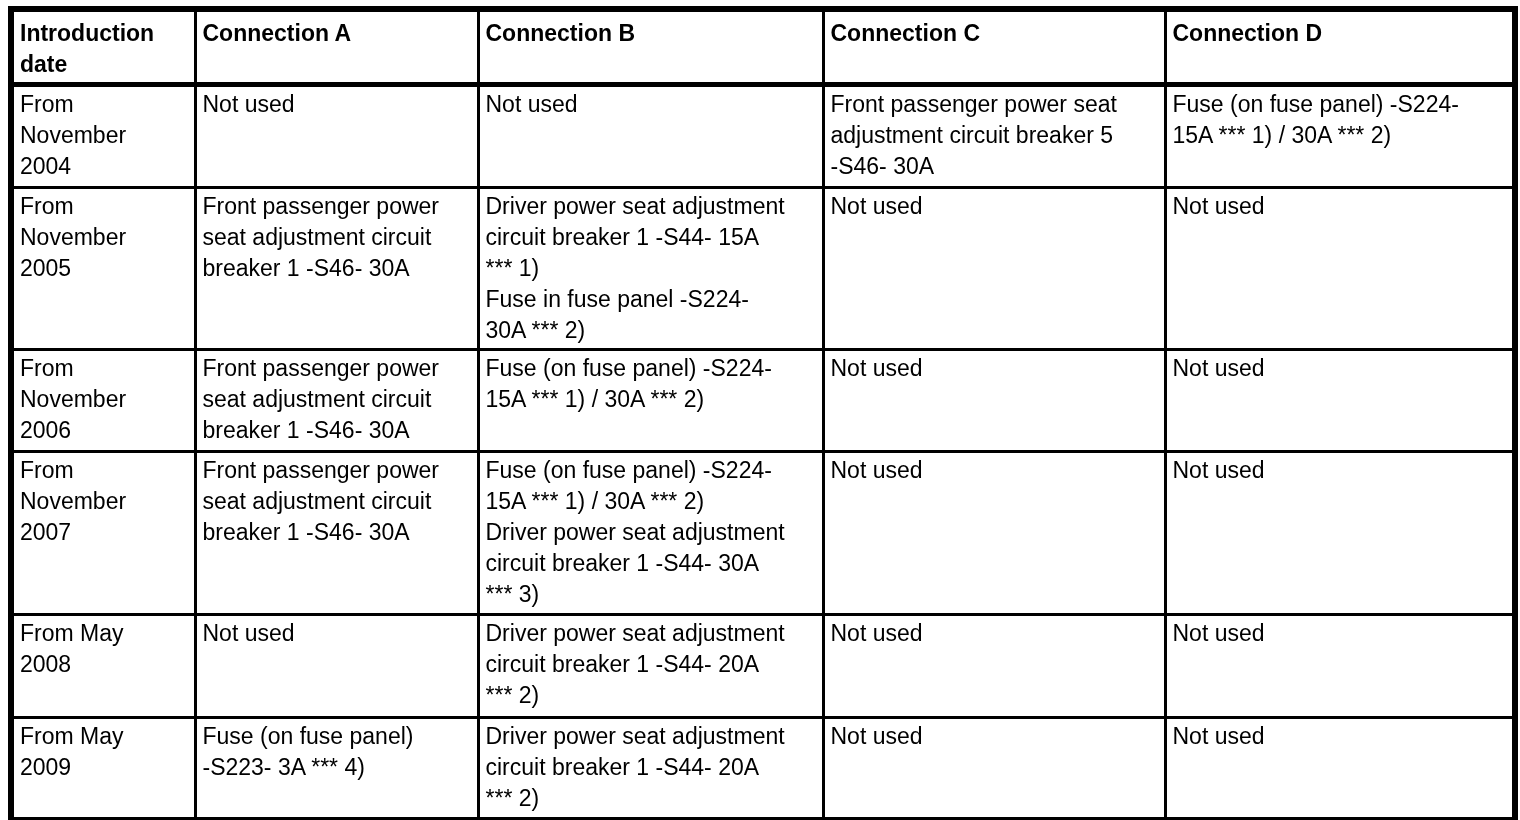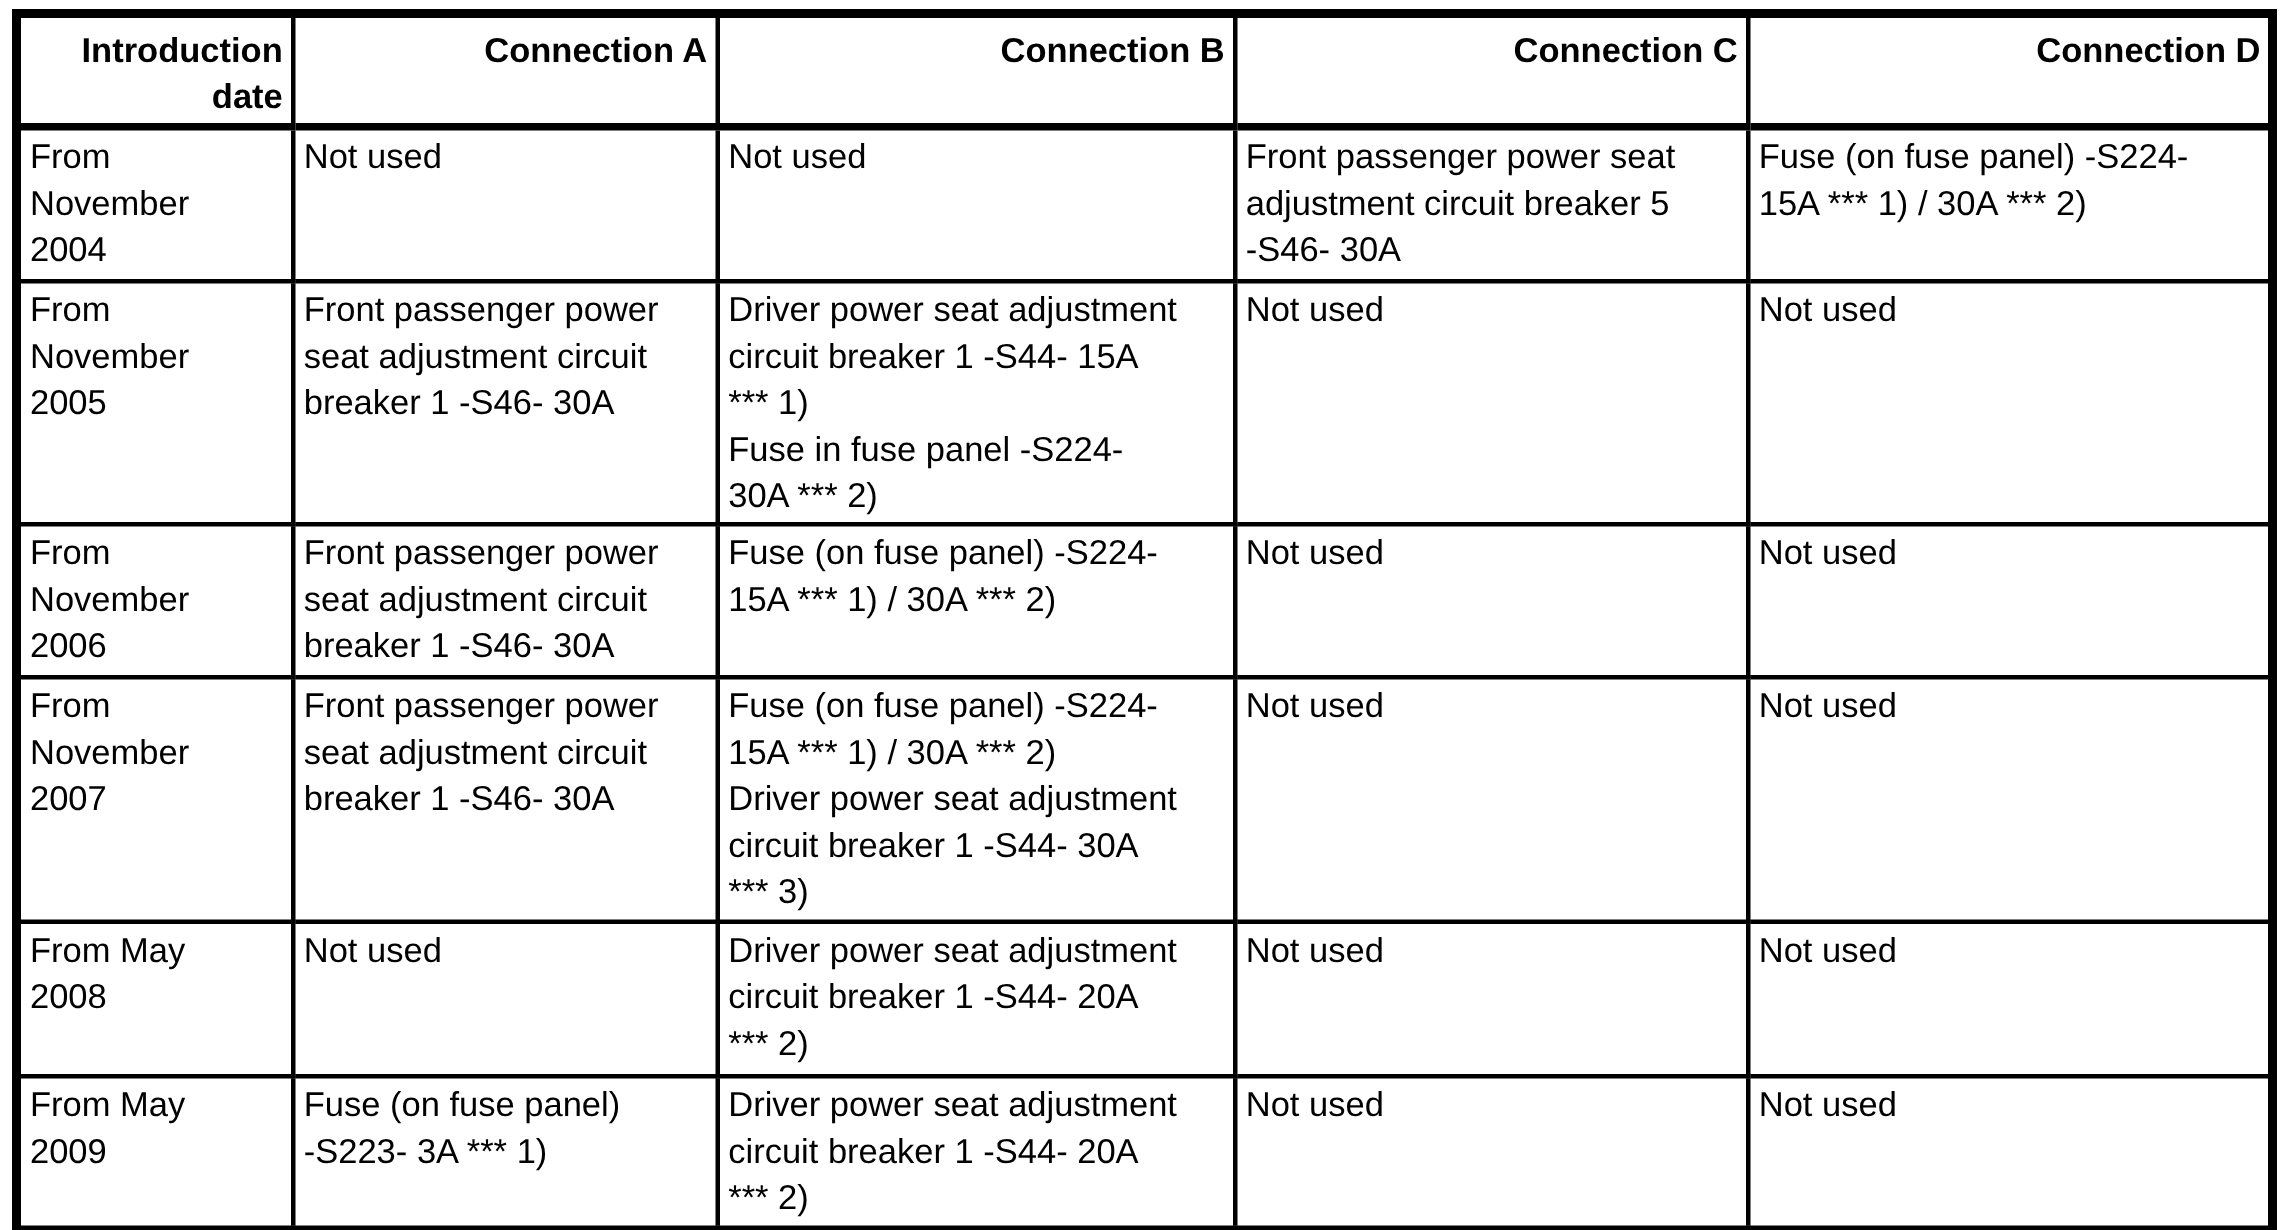--- a/index.html
+++ b/index.html
@@ -34,21 +34,21 @@
     border: 3px solid #000000;
     vertical-align: top;
     white-space: pre-line;
     font-size: 23px;
     line-height: 31px;
     padding: 2px 5px 2px 6px;
     overflow: hidden;
   }
   thead th {
     font-weight: bold;
-    text-align: right;
+    text-align: left;
     border-bottom: 5px solid #000000;
     padding-top: 6px;
   }
   thead tr { height: 69px; }
   tr.r1 { height: 103px; }
   tr.r2 { height: 162px; }
   tr.r3 { height: 102px; }
   tr.r4 { height: 163px; }
   tr.r5 { height: 103px; }
   tr.r6 { height: 102px; }
@@ -136,21 +136,21 @@
       <td>Driver power seat adjustment
 circuit breaker 1 -S44- 20A
 *** 2)</td>
       <td>Not used</td>
       <td>Not used</td>
     </tr>
     <tr class="r6">
       <td>From May
 2009</td>
       <td>Fuse (on fuse panel)
--S223- 3A *** 1)</td>
+-S223- 3A *** 4)</td>
       <td>Driver power seat adjustment
 circuit breaker 1 -S44- 20A
 *** 2)</td>
       <td>Not used</td>
       <td>Not used</td>
     </tr>
   </tbody>
 </table>
 
 </body></html>

